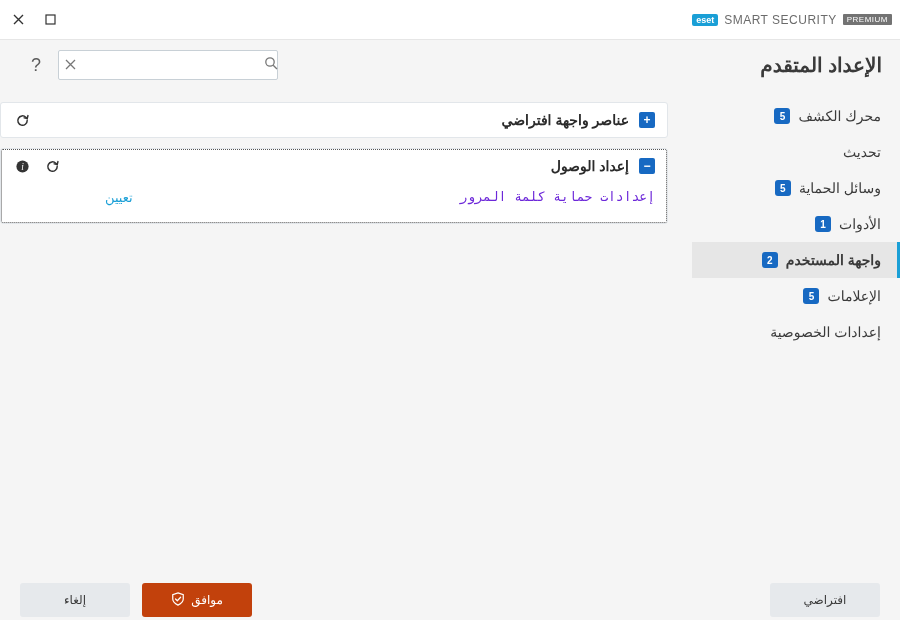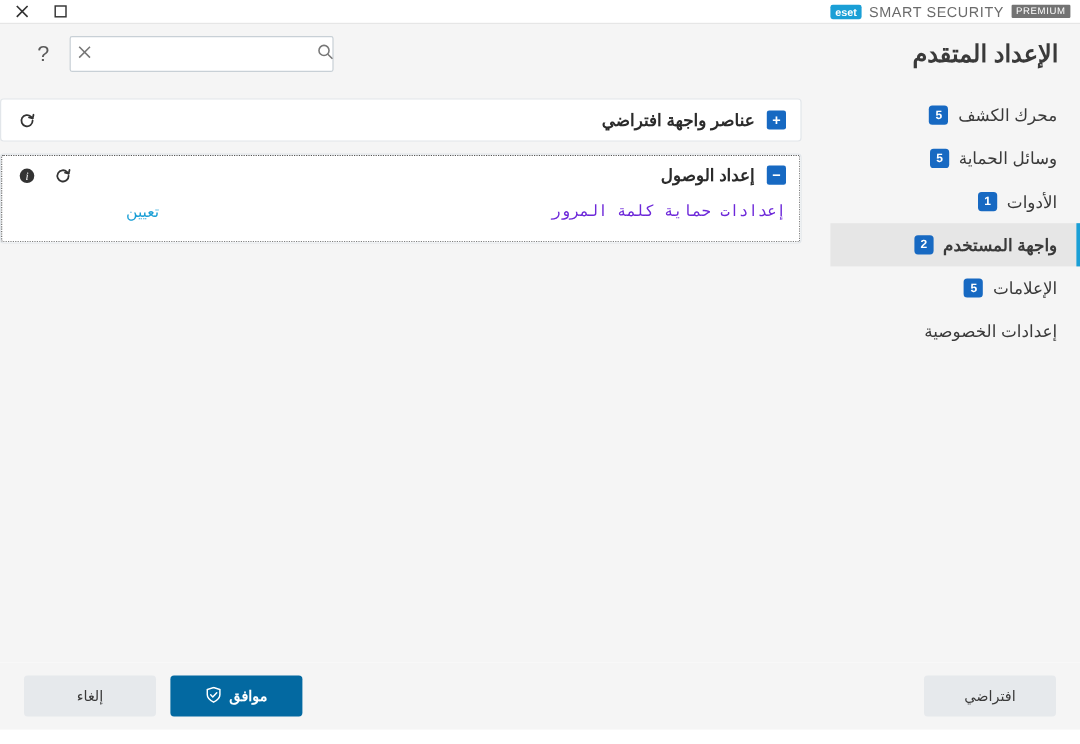--- a/index.html
+++ b/index.html
@@ -1,20 +1,20 @@
 <!DOCTYPE html>
 <html dir="rtl" lang="ar"><head>
 <meta charset="utf-8">
 <style>
   * { box-sizing: border-box; margin: 0; padding: 0; }
   html, body { width: 900px; height: 620px; font-family: "Segoe UI", Tahoma, sans-serif; background: #fff; overflow: hidden; }
   
   
   .titlebar {
-    height: 20px;
+    height: 40px;
     display: flex;
     align-items: center;
     justify-content: space-between;
     padding: 0 8px;
     border-bottom: 1px solid #e6e6e6;
     direction: ltr;
   }
   .titlebar-left { display: flex; gap: 12px; align-items: center; }
   .tb-btn { width: 20px; height: 20px; display:flex; align-items:center; justify-content:center; cursor:pointer; color:#444; }
   .titlebar-right { display:flex; align-items:center; gap:6px; font-size:12px; color:#6b6b6b; letter-spacing:0.5px; }
@@ -128,21 +128,21 @@
     background:#f5f5f5;
   }
   .btn {
     height:34px; min-width:110px;
     border:none; border-radius:3px;
     font-size:12px; cursor:pointer;
     display:flex; align-items:center; justify-content:center; gap:6px;
     padding:0 18px;
   }
   .btn-default { background:#e6e9ec; color:#3a3a3a; }
-  .btn-primary { background:#0369a1; color:#fff; font-weight:700;justify-content:center; }
+  .btn-primary { background:#c2410c; color:#fff; font-weight:400;justify-content:center; }
   .footer-right { display:flex; gap:12px; }
 </style>
 </head>
 <body>
 
 <div class="titlebar">
   <div class="titlebar-left">
     <div class="tb-btn">
       <svg width="11" height="11" viewBox="0 0 11 11">
           <path d="M1 1 L10 10 M10 1 L1 10" stroke="#333" stroke-width="1.4" fill="none"></path>
@@ -183,20 +183,23 @@
 </div>
 
 <div class="body">
 
   <div class="sidebar">
     <div class="nav-item">
       <span>محرك الكشف</span>
       <span class="nav-badge">5</span>
     </div>
     <div class="nav-item">
+      <span>تحديث</span>
+    </div>
+    <div class="nav-item">
       <span>وسائل الحماية</span>
       <span class="nav-badge">5</span>
     </div>
     <div class="nav-item">
       <span>الأدوات</span>
       <span class="nav-badge">1</span>
     </div>
     <div class="nav-item active">
       <span>واجهة المستخدم</span>
       <span class="nav-badge">2</span>

